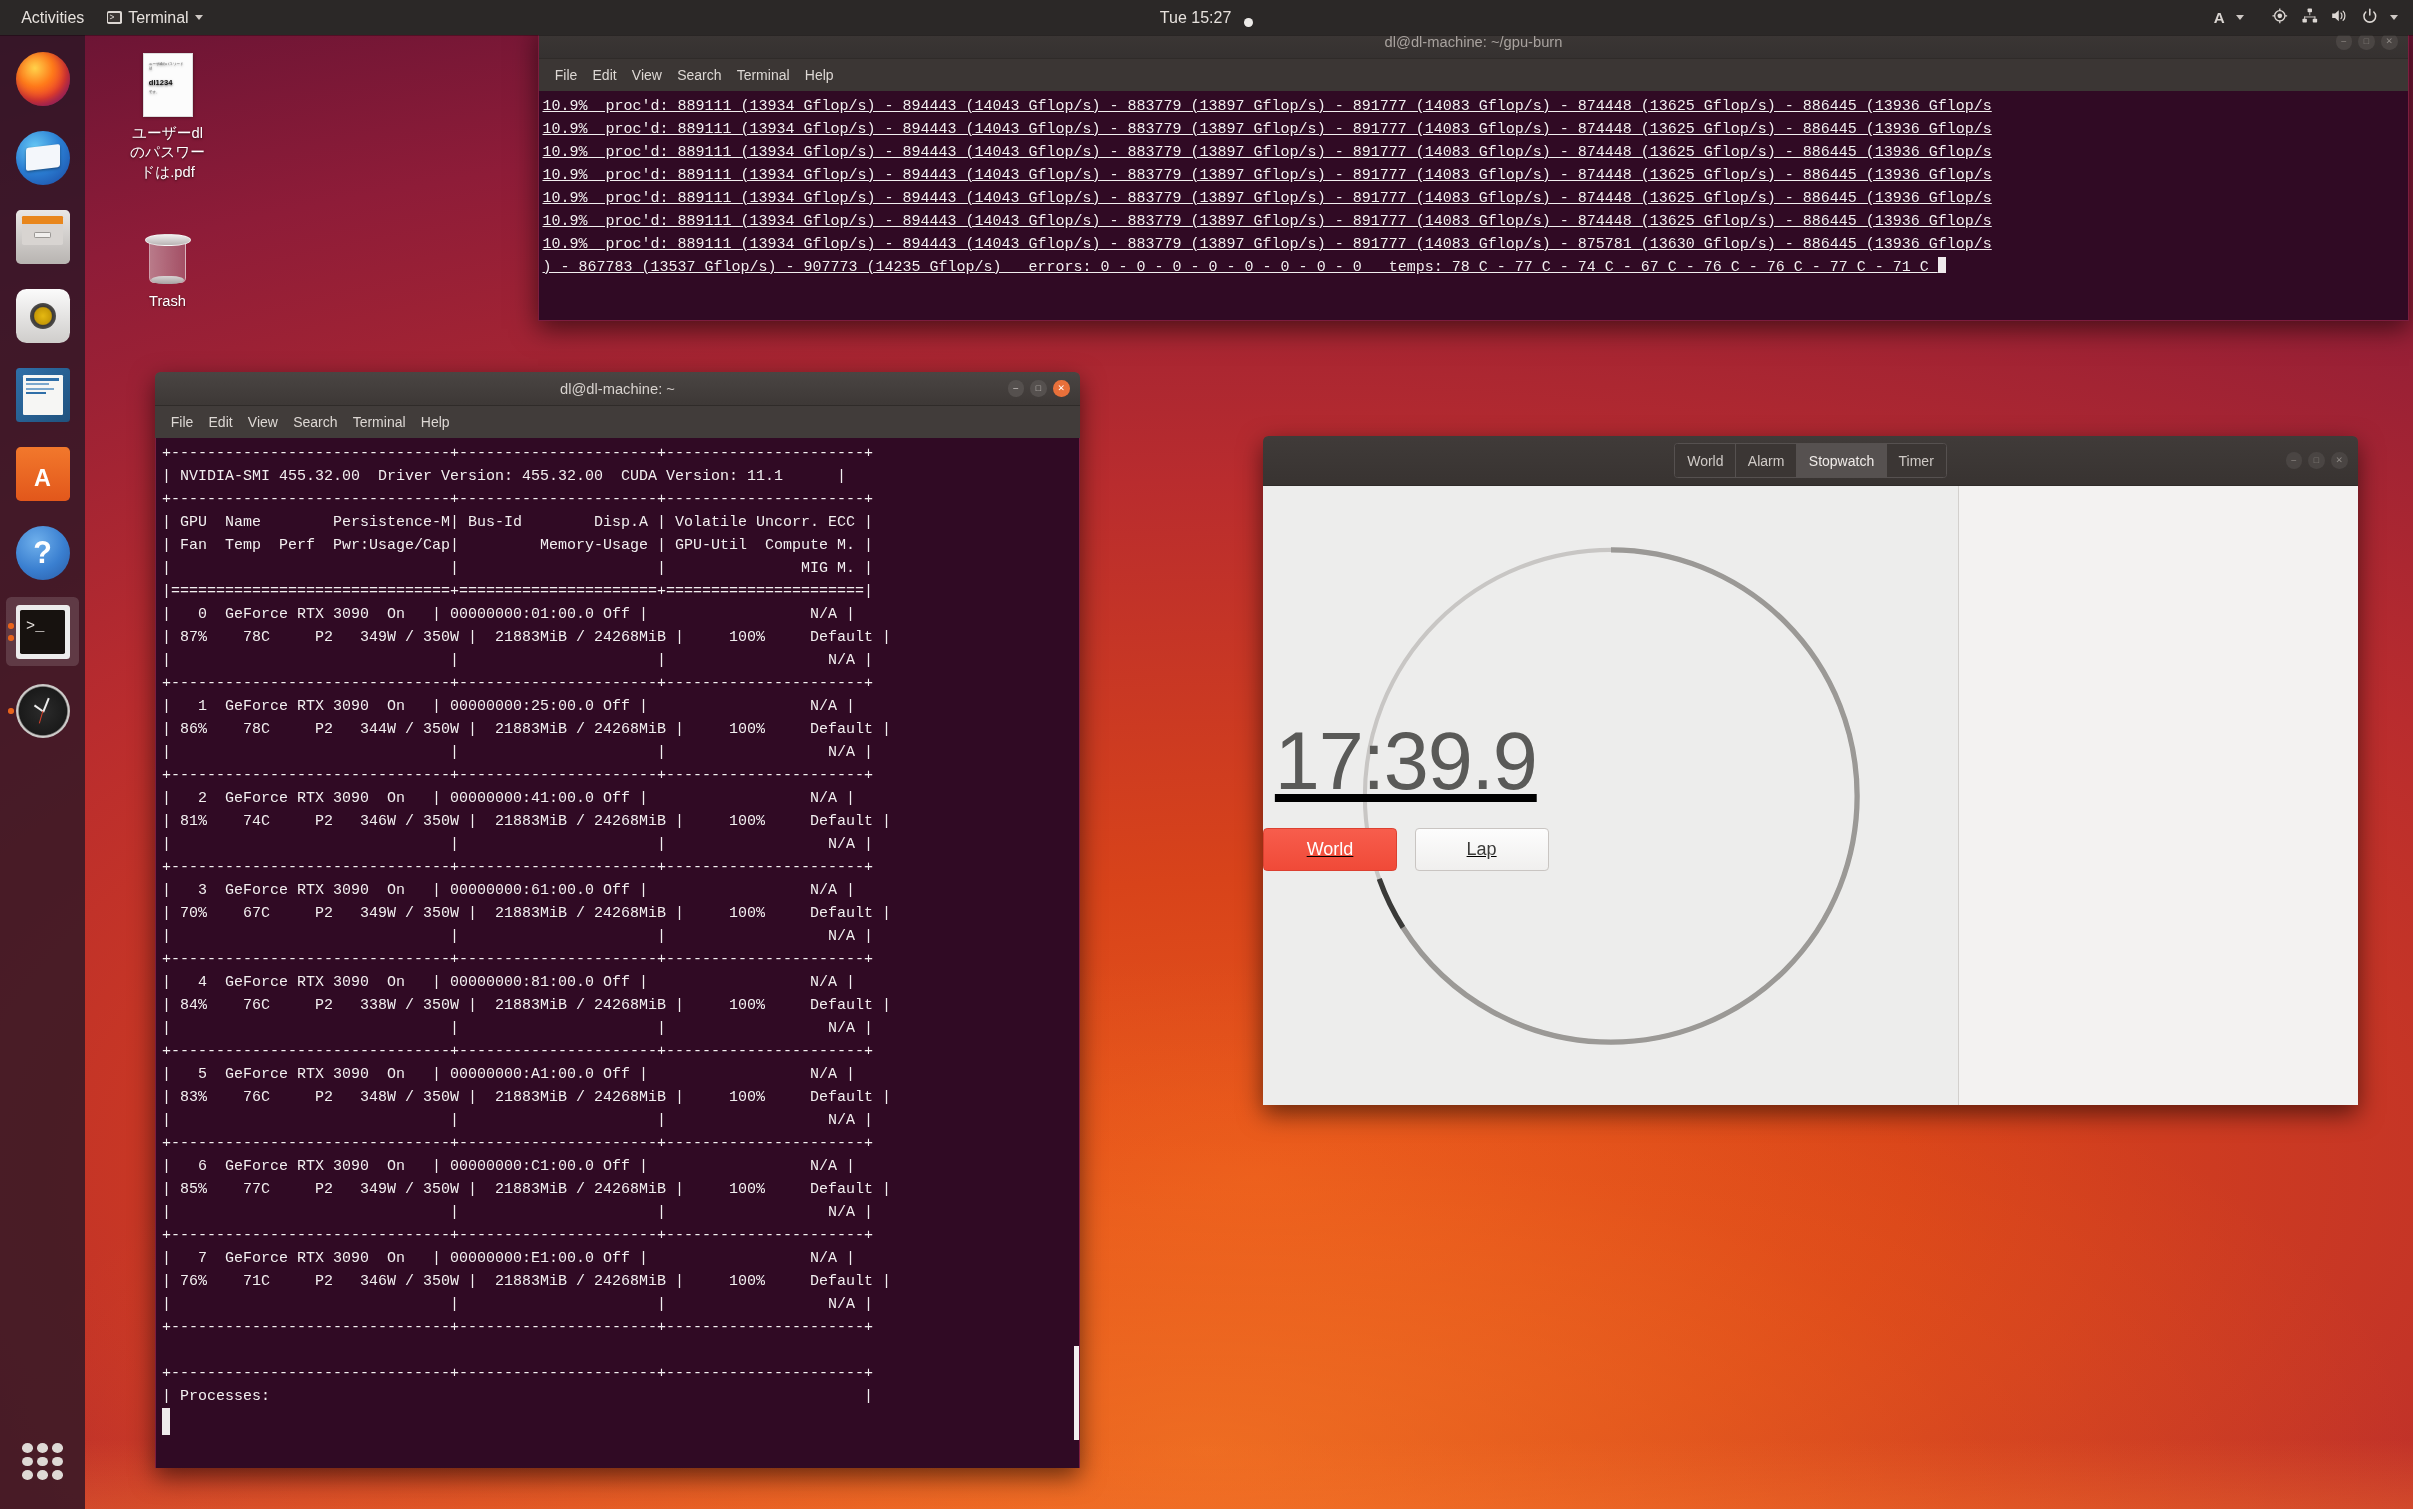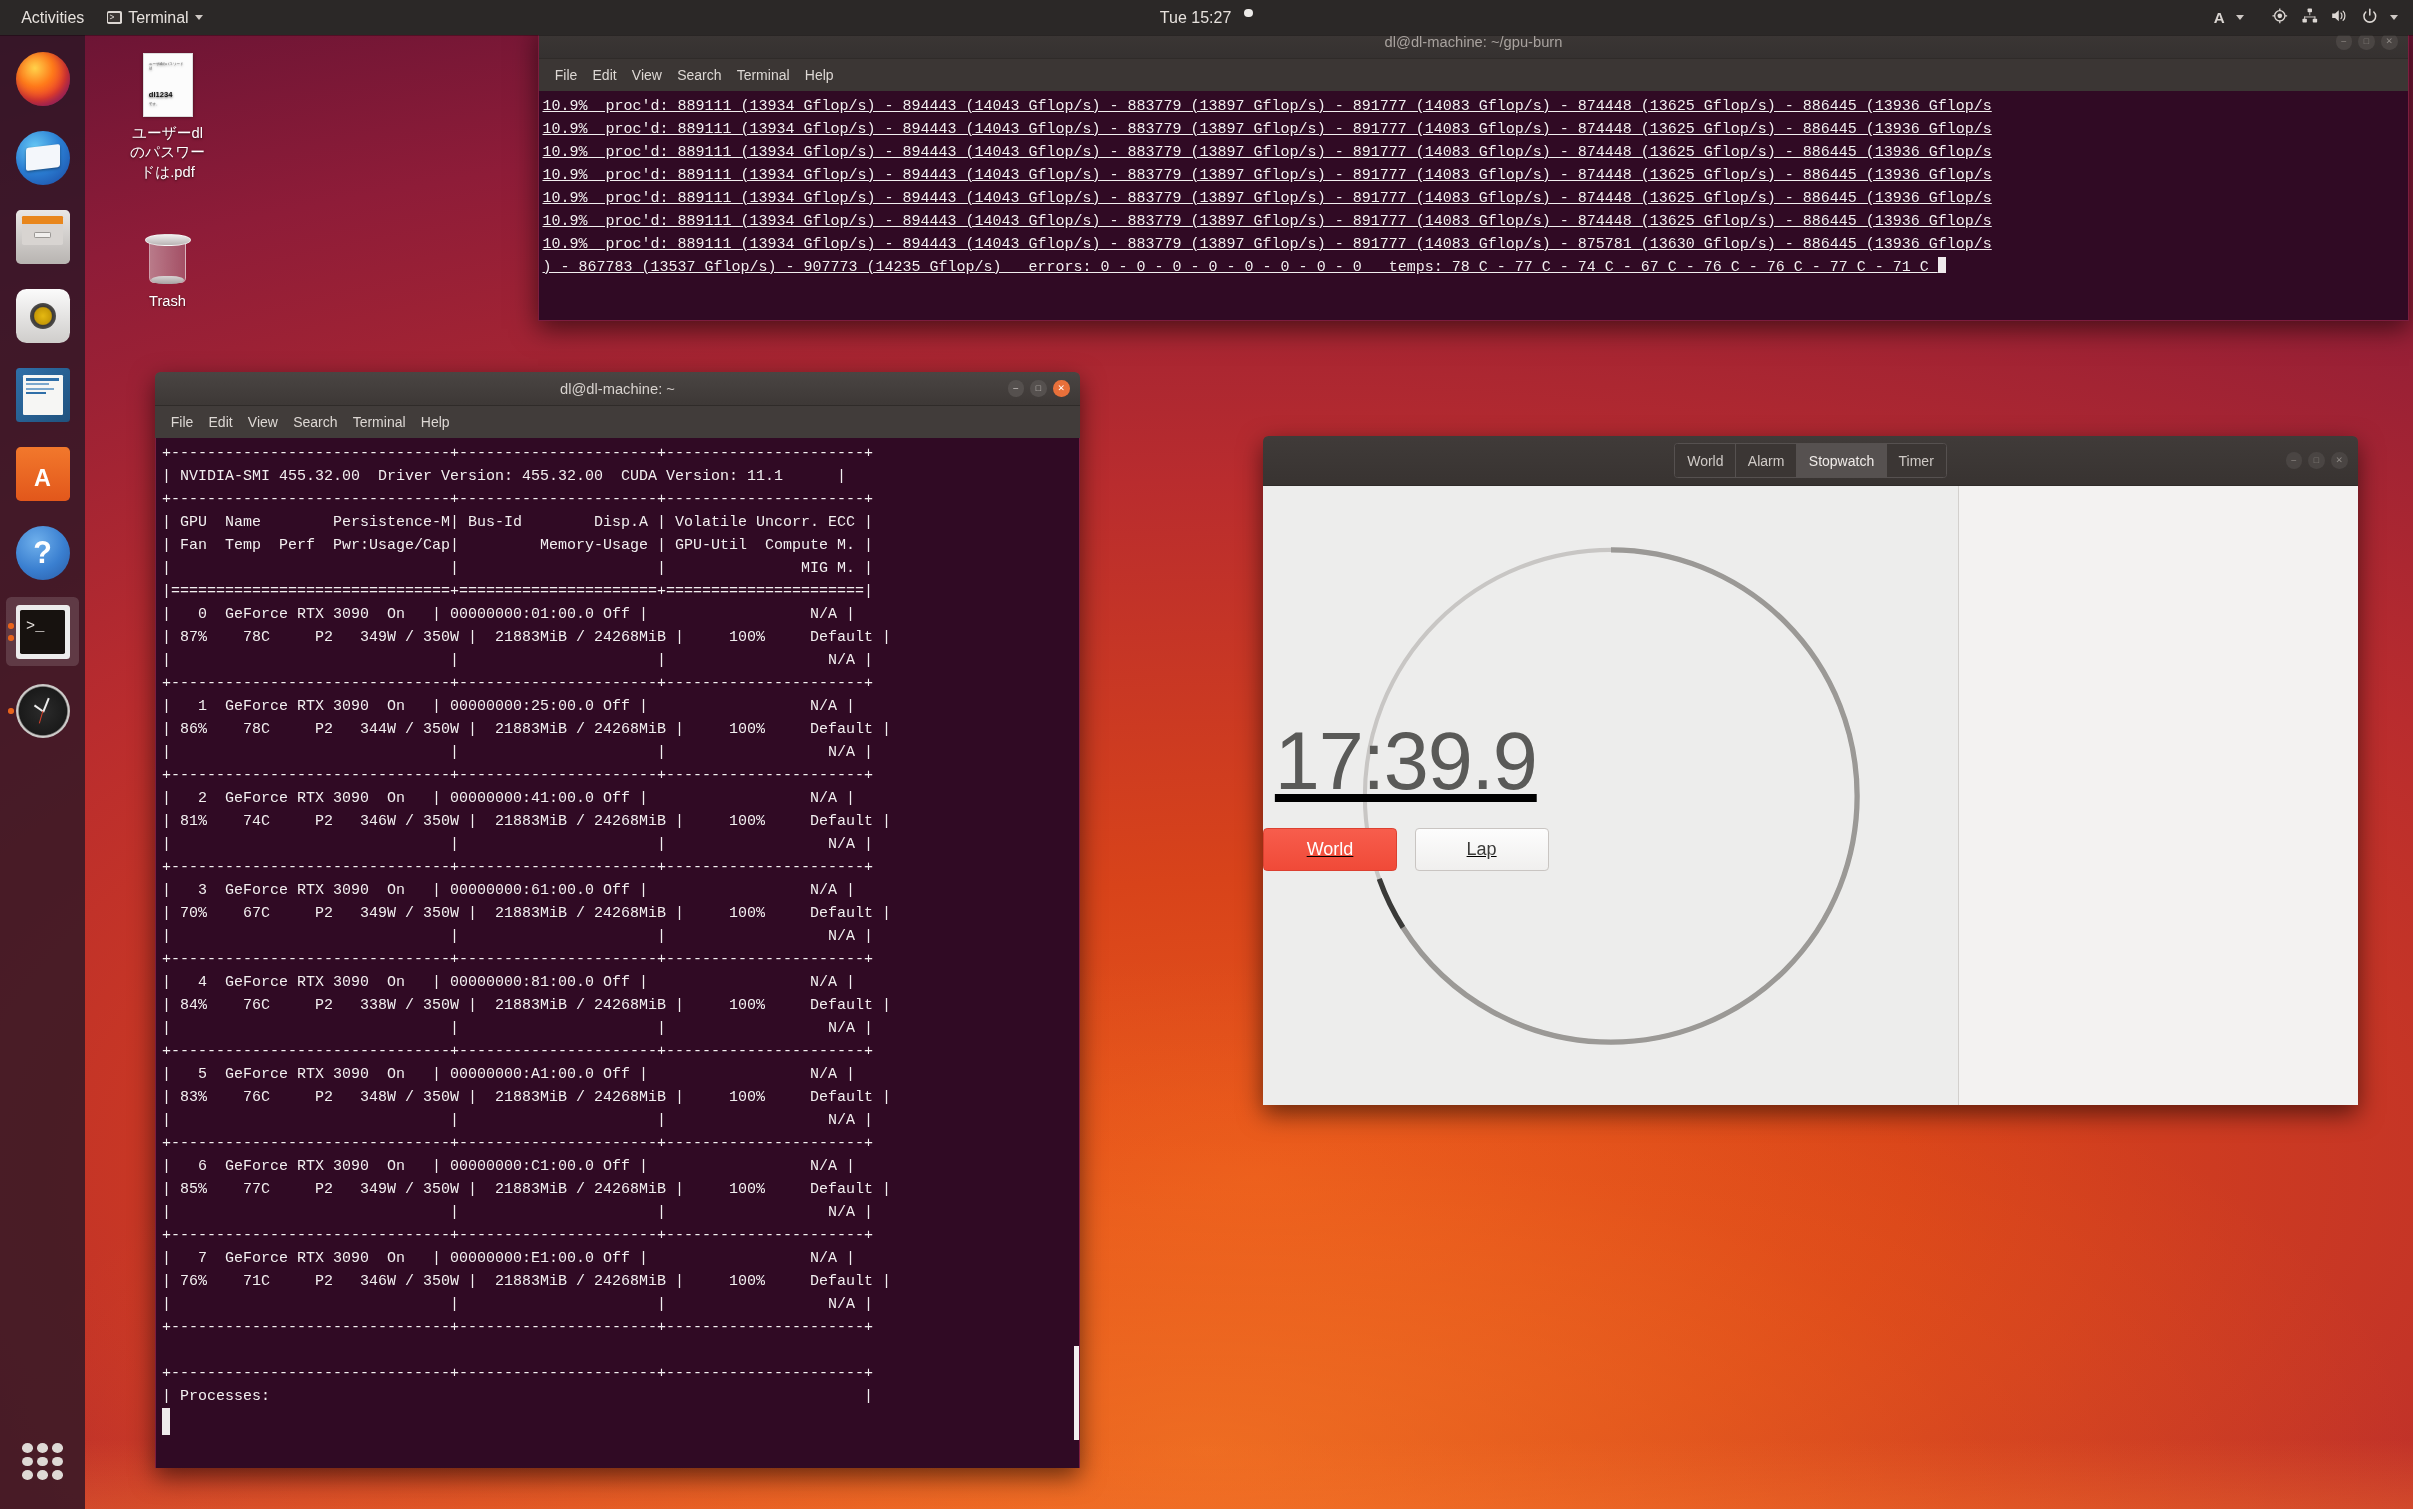--- a/index.html
+++ b/index.html
@@ -28,21 +28,21 @@
     background: #2b2827;
     color: #e6e1dd;
     display: flex; align-items: center;
     font-size: 16px;
     z-index: 60;
     box-shadow: 0 0.6px 0 rgba(0,0,0,.5);
   }
   #topbar .tb-left { display: flex; align-items: center; gap: 5.9px; padding-left: 13px; }
   #topbar .tb-item { padding: 3.5px 8.2px; border-radius: 2.9px; display: flex; align-items: center; gap: 6.4px; white-space: nowrap; justify-content: center; }
   #topbar .tb-center { position: absolute; left: 0; right: 0; text-align: center; pointer-events: none; }
-  #topbar .tb-center span { pointer-events: auto; display: inline-flex; align-items: flex-start; gap: 13px; }
+  #topbar .tb-center span { pointer-events: auto; display: inline-flex; align-items: flex-end; gap: 13px; }
   #topbar .tb-right { margin-left: auto; display: flex; align-items: center; gap: 11.7px; padding-right: 15.2px; }
   .term-mini {
     width: 15.2px; height: 13px; background: #dcd7d3; border-radius: 1.8px;
     position: relative; display: inline-block; flex: 0 0 auto;
   }
   .term-mini::before {
     content: ""; position: absolute; left: 1.8px; top: 1.8px; right: 1.8px; bottom: 1.8px;
     background: #3a3533; border-radius: 0.6px;
   }
   .term-mini::after {
@@ -75,21 +75,21 @@
     position: absolute; width: 129px; text-align: center; color: #fff;
     font-size: 14.7px; line-height: 1.32; text-shadow: 0 1.2px 2.3px rgba(0,0,0,.65);
     z-index: 10;
   }
   .pdf-thumb {
     width: 50px; height: 64px; background: #fcfcfc; margin: 0 auto 7px;
     border: 0.6px solid #ddd; box-shadow: 0 1.2px 3.5px rgba(0,0,0,.4);
     text-align: left; padding: 7.6px 5.3px 0 5.3px; overflow: hidden;
   }
   .pdf-thumb .l1 { font-size: 3.5px; color: #555; }
-  .pdf-thumb .l2 { font-size: 7.6px; font-weight: bold; color: #111; margin-top: 19px; }
+  .pdf-thumb .l2 { font-size: 7.6px; font-weight: bold; color: #111; margin-top: 7px; }
   .pdf-thumb .l3 { font-size: 3.5px; color: #666; margin-top: 2.3px; }
   .trash-thumb { width: 46px; height: 54px; margin: 0 auto 5.9px; position: relative; }
   .trash-body {
     position: absolute; left: 4.1px; right: 4.1px; top: 7.6px; bottom: 3.5px;
     background: linear-gradient(90deg, rgba(220,200,205,.55), rgba(190,150,165,.42));
     border-radius: 2.3px 2.3px 5.3px 5.3px; border: 0.6px solid rgba(255,255,255,.45);
   }
   .trash-lid {
     position: absolute; left: 0; right: 0; top: 2.3px; height: 11.7px;
     background: linear-gradient(180deg,#efeeee,#b9b4b4); border-radius: 50%/60%;

